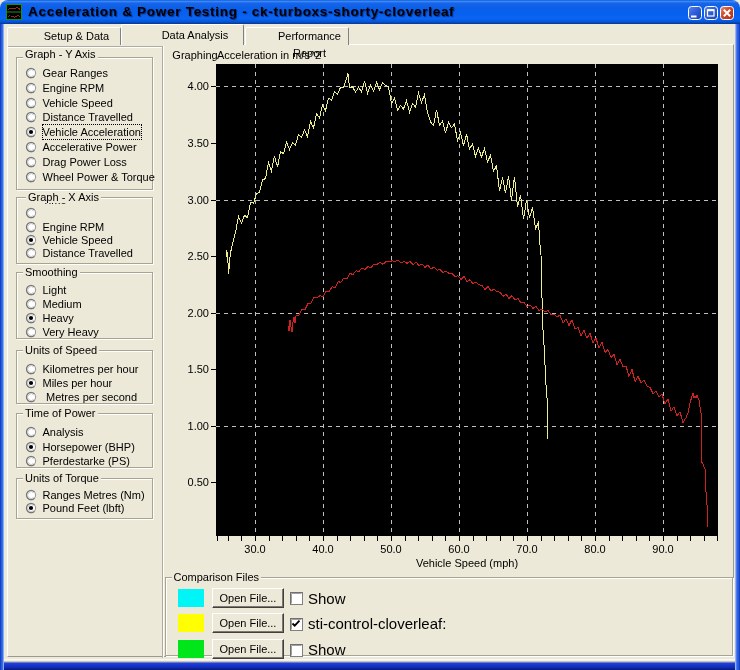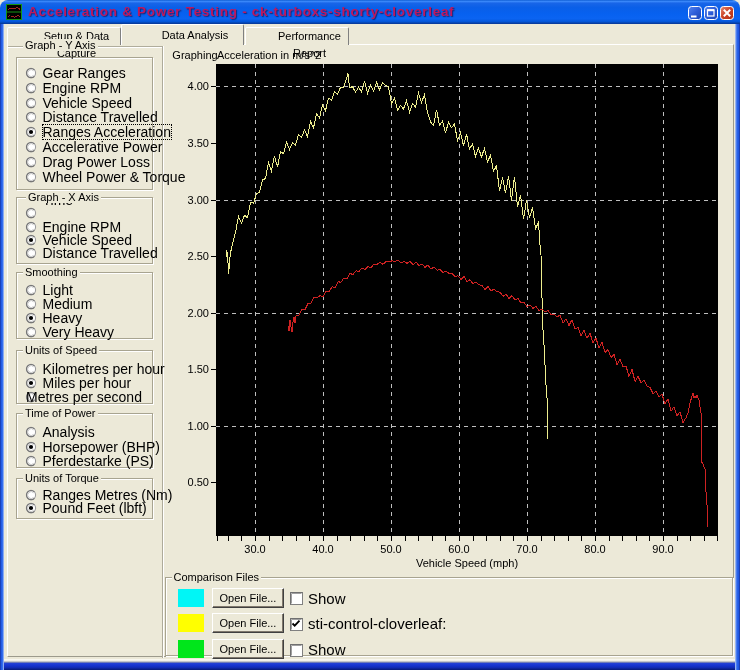--- a/index.html
+++ b/index.html
@@ -1,19 +1,19 @@
 <!DOCTYPE html>
 <html><head><meta charset="utf-8"><style>
 * { margin:0; padding:0; box-sizing:border-box; }
 html,body { width:740px; height:670px; overflow:hidden; }
 body { position:relative; background:#ECE9D8; font-family:"Liberation Sans",sans-serif; }
 .titlebar { position:absolute; left:0; top:0; width:740px; height:24px;
   background:linear-gradient(180deg,#0756CE 0%,#3E8CFC 5%,#1865E8 13%,#0A5FE8 32%,#0761F0 58%,#0B64F2 78%,#0456D8 90%,#073FA2 97%,#06369A 100%);
   border-radius:8px 8px 0 0; }
-.wtitle { position:absolute; left:28px; top:3.5px; font-size:13.5px; font-weight:bold; color:#be185d;
+.wtitle { position:absolute; left:28px; top:3.5px; font-size:13.5px; font-weight:bold; color:#000000;
   text-shadow:1px 1px 1px rgba(10,40,120,0.9); letter-spacing:0.72px; white-space:nowrap; }
 .bL { position:absolute; left:0; top:24px; width:4px; height:646px; z-index:5;
   background:linear-gradient(90deg,#16309C 0%,#2159E2 30%,#2E68EC 60%,#7FA3F0 85%,#C8D4F2 100%); }
 .bR { position:absolute; left:735px; top:24px; width:5px; height:646px; z-index:5;
   background:linear-gradient(270deg,#16309C 0%,#2159E2 30%,#2E68EC 60%,#7FA3F0 85%,#C8D4F2 100%); }
 .bB { position:absolute; left:0; top:659px; width:740px; height:11px; z-index:4;
   background:linear-gradient(180deg,#FBFAF4 0%,#EFEEE4 18%,#9096AC 28%,#2340D4 40%,#1634D0 58%,#112CB8 76%,#0A1F88 93%,#081A74 100%); }
 .ticon { position:absolute; left:6px; top:4px; }
 .capbtn { position:absolute; top:6px; }
 .tab { position:absolute; background:#ECE9D8; border-style:solid; border-width:1px 1px 0 1px;
@@ -21,21 +21,21 @@
   font-size:11px; color:#000; text-align:center;padding-left:25px; }
 .page { position:absolute; left:7px; top:44px; width:727px; height:613px;
   border:1px solid; border-color:#FFFFFF #9C9A8C #9C9A8C #FFFFFF; }
 .vsep1 { position:absolute; left:162px; top:46px; width:1px; height:612px; background:#AEAB9A; }
 .vsep2 { position:absolute; left:163px; top:46px; width:1px; height:612px; background:#FFFFFF; }
 .hsep1 { position:absolute; left:8px; top:46px; width:154px; height:1px; background:#B0AD9C; }
 .hsep2 { position:absolute; left:8px; top:47px; width:154px; height:1px; background:#FFFFFF; }
 .grp { position:absolute; border:1px solid #A8A490; box-shadow:1px 1px 0 #FFFFFF, inset 1px 1px 0 #FFFFFF; }
 .glab { position:absolute; font-size:11px; background:#ECE9D8; padding:0 2px; white-space:nowrap; z-index:3; }
 .rad { position:absolute; }
-.rlab { position:absolute; font-size:14px; white-space:nowrap; line-height:14px; }
+.rlab { position:absolute; font-size:11px; white-space:nowrap; line-height:14px; }
 .focus { outline:1px dotted #000; outline-offset:0px; }
 #chart { position:absolute; left:160px; top:46px; }
 .swatch { position:absolute; width:26px; height:18px; }
 .btn { position:absolute; width:72px; height:20px; background:#ECE9D8; font-size:11px;
   text-align:center; line-height:19px;
   border:1px solid; border-color:#FFFFFF #404040 #404040 #FFFFFF;
   box-shadow:inset -1px -1px 0 #80786C; }
 .cb { position:absolute; }
 .cblab { position:absolute; font-size:15px; line-height:14px; white-space:nowrap; }
 </style></head>
@@ -79,21 +79,21 @@
 <div class="bB"></div>
 <div class="page"></div>
 <div class="vsep1"></div>
 <div class="vsep2"></div>
 <div class="hsep1"></div>
 <div class="hsep2"></div>
 <div class="tab" style="left:7px;top:27px;width:114px;height:18px;line-height:17px;z-index:1">Setup &amp; Data Capture</div>
 <div class="tab" style="left:245px;top:27px;width:104px;height:18px;line-height:17px;z-index:1">Performance Report</div>
 <div class="tab" style="left:121px;top:24px;width:123px;height:21px;line-height:20px;z-index:2">Data Analysis Graphing</div>
 <div class="grp" style="left:16px;top:57px;width:137px;height:133px"></div>
-<div class="glab" style="left:23px;top:39px">Graph - Y Axis</div>
+<div class="glab" style="left:23px;top:48px">Graph - Y Axis</div>
 <div class="grp" style="left:16px;top:197px;width:137px;height:67px"></div>
 <div class="glab" style="left:26px;top:191px">Graph - X Axis</div>
 <div class="grp" style="left:16px;top:272px;width:137px;height:67px"></div>
 <div class="glab" style="left:23px;top:266px">Smoothing</div>
 <div class="grp" style="left:16px;top:350px;width:137px;height:54px"></div>
 <div class="glab" style="left:23px;top:344px">Units of Speed</div>
 <div class="grp" style="left:16px;top:413px;width:137px;height:55px"></div>
 <div class="glab" style="left:23px;top:407px">Time of Power</div>
 <div class="grp" style="left:16px;top:478px;width:137px;height:41px"></div>
 <div class="glab" style="left:23px;top:472px">Units of Torque</div>
@@ -127,21 +127,21 @@
     <path d="M 8.6 3.8 A 3.4 3.4 0 1 0 8.6 8.4" fill="none" stroke="#B9B9B9" stroke-width="0.8"></path>
   </svg>
 <div class="rlab" style="left:42.5px;top:110.4px">Distance Travelled</div>
 <svg class="rad" style="left:25px;top:126.19999999999999px" width="12" height="12">
     <circle cx="6" cy="6" r="5" fill="#fff"></circle>
     <circle cx="6" cy="6" r="4.6" fill="none" stroke="#9C9C9C" stroke-width="1.1"></circle>
     <path d="M 9.4 2.8 A 4.6 4.6 0 1 0 9.4 9.3" fill="none" stroke="#747474" stroke-width="1.1"></path>
     <path d="M 8.6 3.8 A 3.4 3.4 0 1 0 8.6 8.4" fill="none" stroke="#B9B9B9" stroke-width="0.8"></path>
     <circle cx="6" cy="6" r="2.1" fill="#000"></circle>
   </svg>
-<div class="rlab focus" style="left:42.5px;top:125.19999999999999px">Ranges Acceleration</div>
+<div class="rlab focus" style="left:42.5px;top:125.19999999999999px">Vehicle Acceleration</div>
 <svg class="rad" style="left:25px;top:141.0px" width="12" height="12">
     <circle cx="6" cy="6" r="5" fill="#fff"></circle>
     <circle cx="6" cy="6" r="4.6" fill="none" stroke="#9C9C9C" stroke-width="1.1"></circle>
     <path d="M 9.4 2.8 A 4.6 4.6 0 1 0 9.4 9.3" fill="none" stroke="#747474" stroke-width="1.1"></path>
     <path d="M 8.6 3.8 A 3.4 3.4 0 1 0 8.6 8.4" fill="none" stroke="#B9B9B9" stroke-width="0.8"></path>
   </svg>
 <div class="rlab" style="left:42.5px;top:140.0px">Accelerative Power</div>
 <svg class="rad" style="left:25px;top:155.8px" width="12" height="12">
     <circle cx="6" cy="6" r="5" fill="#fff"></circle>
     <circle cx="6" cy="6" r="4.6" fill="none" stroke="#9C9C9C" stroke-width="1.1"></circle>
@@ -228,21 +228,21 @@
     <path d="M 8.6 3.8 A 3.4 3.4 0 1 0 8.6 8.4" fill="none" stroke="#B9B9B9" stroke-width="0.8"></path>
     <circle cx="6" cy="6" r="2.1" fill="#000"></circle>
   </svg>
 <div class="rlab" style="left:42.5px;top:376.1px">Miles per hour</div>
 <svg class="rad" style="left:25px;top:390.90000000000003px" width="12" height="12">
     <circle cx="6" cy="6" r="5" fill="#fff"></circle>
     <circle cx="6" cy="6" r="4.6" fill="none" stroke="#9C9C9C" stroke-width="1.1"></circle>
     <path d="M 9.4 2.8 A 4.6 4.6 0 1 0 9.4 9.3" fill="none" stroke="#747474" stroke-width="1.1"></path>
     <path d="M 8.6 3.8 A 3.4 3.4 0 1 0 8.6 8.4" fill="none" stroke="#B9B9B9" stroke-width="0.8"></path>
   </svg>
-<div class="rlab" style="left:26px;top:389.90000000000003px">Metres per second</div>
+<div class="rlab" style="left:46px;top:389.90000000000003px">Metres per second</div>
 <svg class="rad" style="left:25px;top:426.0px" width="12" height="12">
     <circle cx="6" cy="6" r="5" fill="#fff"></circle>
     <circle cx="6" cy="6" r="4.6" fill="none" stroke="#9C9C9C" stroke-width="1.1"></circle>
     <path d="M 9.4 2.8 A 4.6 4.6 0 1 0 9.4 9.3" fill="none" stroke="#747474" stroke-width="1.1"></path>
     <path d="M 8.6 3.8 A 3.4 3.4 0 1 0 8.6 8.4" fill="none" stroke="#B9B9B9" stroke-width="0.8"></path>
   </svg>
 <div class="rlab" style="left:42.5px;top:425.0px">Analysis</div>
 <svg class="rad" style="left:25px;top:440.5px" width="12" height="12">
     <circle cx="6" cy="6" r="5" fill="#fff"></circle>
     <circle cx="6" cy="6" r="4.6" fill="none" stroke="#9C9C9C" stroke-width="1.1"></circle>

